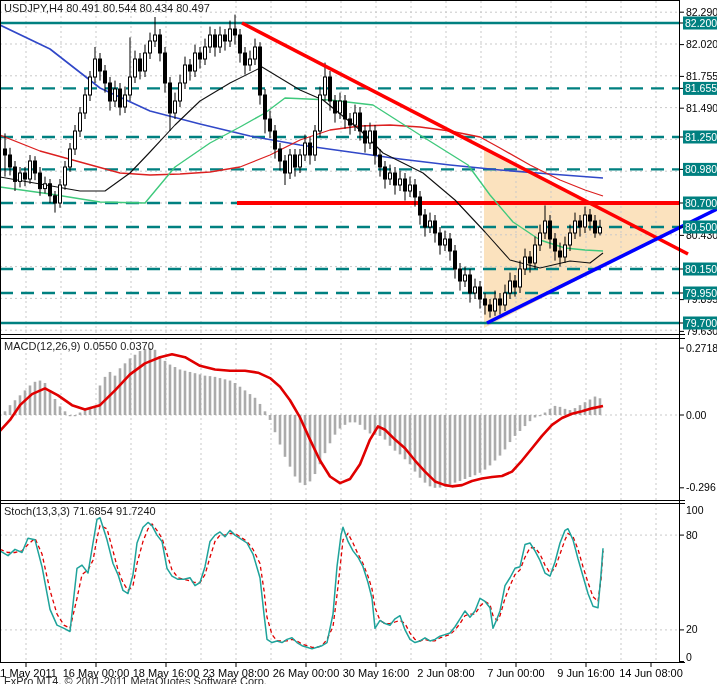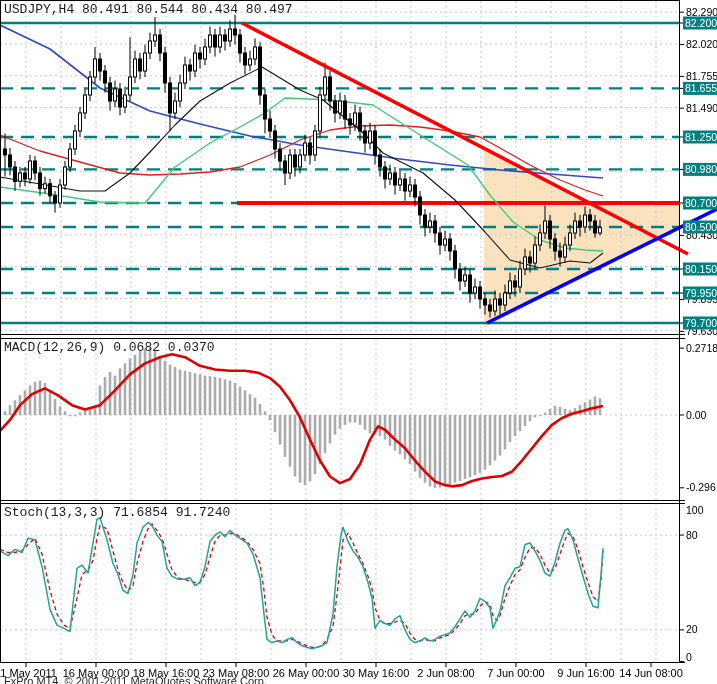--- a/index.html
+++ b/index.html
@@ -1,19 +1,19 @@
 <!DOCTYPE html>
 <html><head>
 <meta charset="utf-8">
 <style>
   html,body{margin:0;padding:0;background:#fff;}
   #root{position:relative;width:717px;height:684px;background:#fff;overflow:hidden;
         font-family:"Liberation Sans",sans-serif;}
   #cv{position:absolute;left:0;top:0;}
-  .ptitle{position:absolute;font-size:13px;color:#1c1c1c;white-space:pre;font-family:Liberation Mono, monospace;}
+  .ptitle{position:absolute;font-size:11px;color:#1c1c1c;white-space:pre;}
   .brand{position:absolute;font-size:11px;color:#2a2a2a;white-space:pre;}
   svg text{font-family:"Liberation Sans",sans-serif;}
 </style>
 </head>
 <body>
 
 <div id="root">
   <svg id="cv" width="717" height="684">
       <rect x="0" y="0" width="717" height="684" fill="#FFFFFF"></rect>
       <g>
@@ -569,16 +569,16 @@
         <text x="446" y="677" font-size="11px" text-anchor="middle" fill="#000000">2 Jun 08:00</text>
         <line x1="516" y1="663" x2="516" y2="667" stroke="#000000" stroke-width="1"></line>
         <text x="516" y="677" font-size="11px" text-anchor="middle" fill="#000000">7 Jun 00:00</text>
         <line x1="586" y1="663" x2="586" y2="667" stroke="#000000" stroke-width="1"></line>
         <text x="586" y="677" font-size="11px" text-anchor="middle" fill="#000000">9 Jun 16:00</text>
         <line x1="651" y1="663" x2="651" y2="667" stroke="#000000" stroke-width="1"></line>
         <text x="651" y="677" font-size="11px" text-anchor="middle" fill="#000000">14 Jun 08:00</text>
       </g>
     </svg>
   <div class="ptitle" style="left:4px;top:2px;">USDJPY,H4 80.491 80.544 80.434 80.497</div>
-  <div class="ptitle" style="left:4px;top:340px;">MACD(12,26,9) 0.0682 0.0370</div>
+  <div class="ptitle" style="left:4px;top:340px;">MACD(12,26,9) 0.0550 0.0370</div>
   <div class="ptitle" style="left:4px;top:505px;">Stoch(13,3,3) 71.6854 91.7240</div>
   <div class="brand" style="left:4px;top:647px;margin-top:28px;">FxPro MT4, © 2001-2011 MetaQuotes Software Corp.</div>
 </div>
 
 </body></html>

